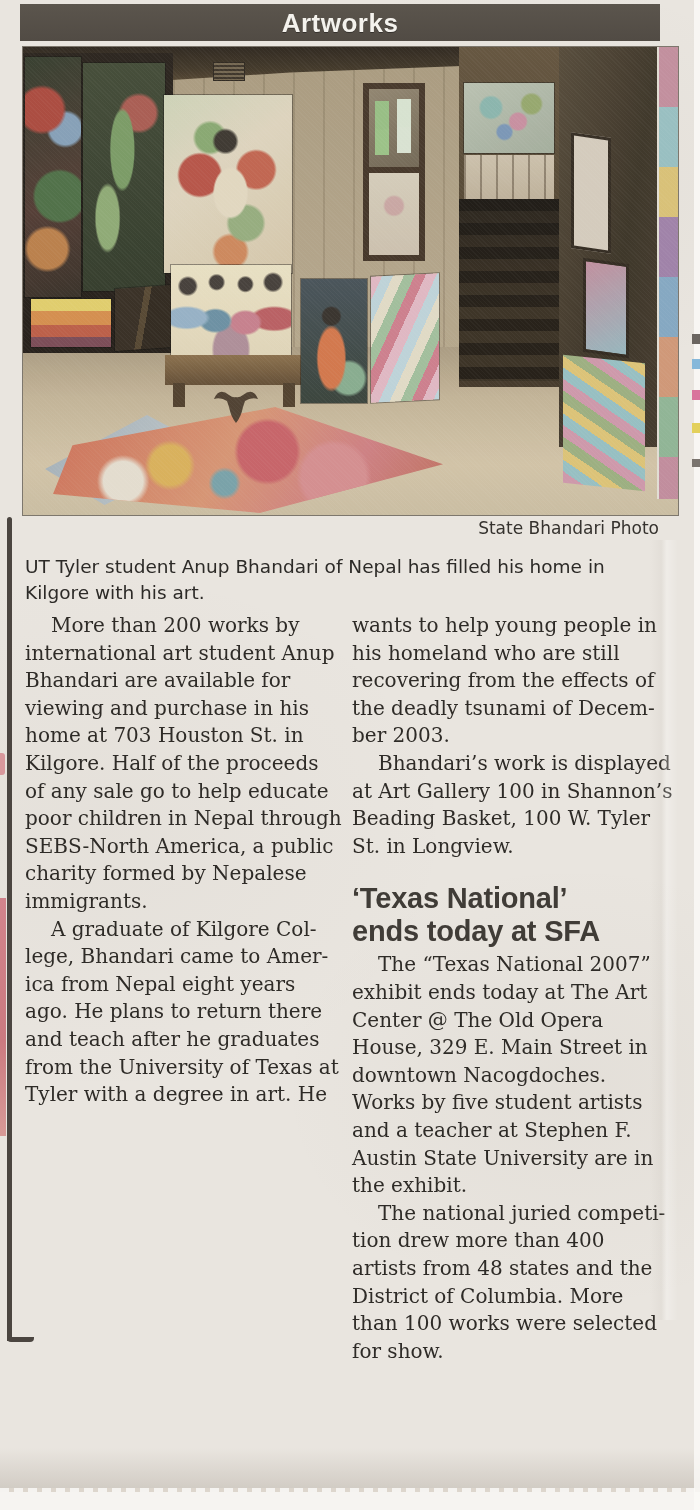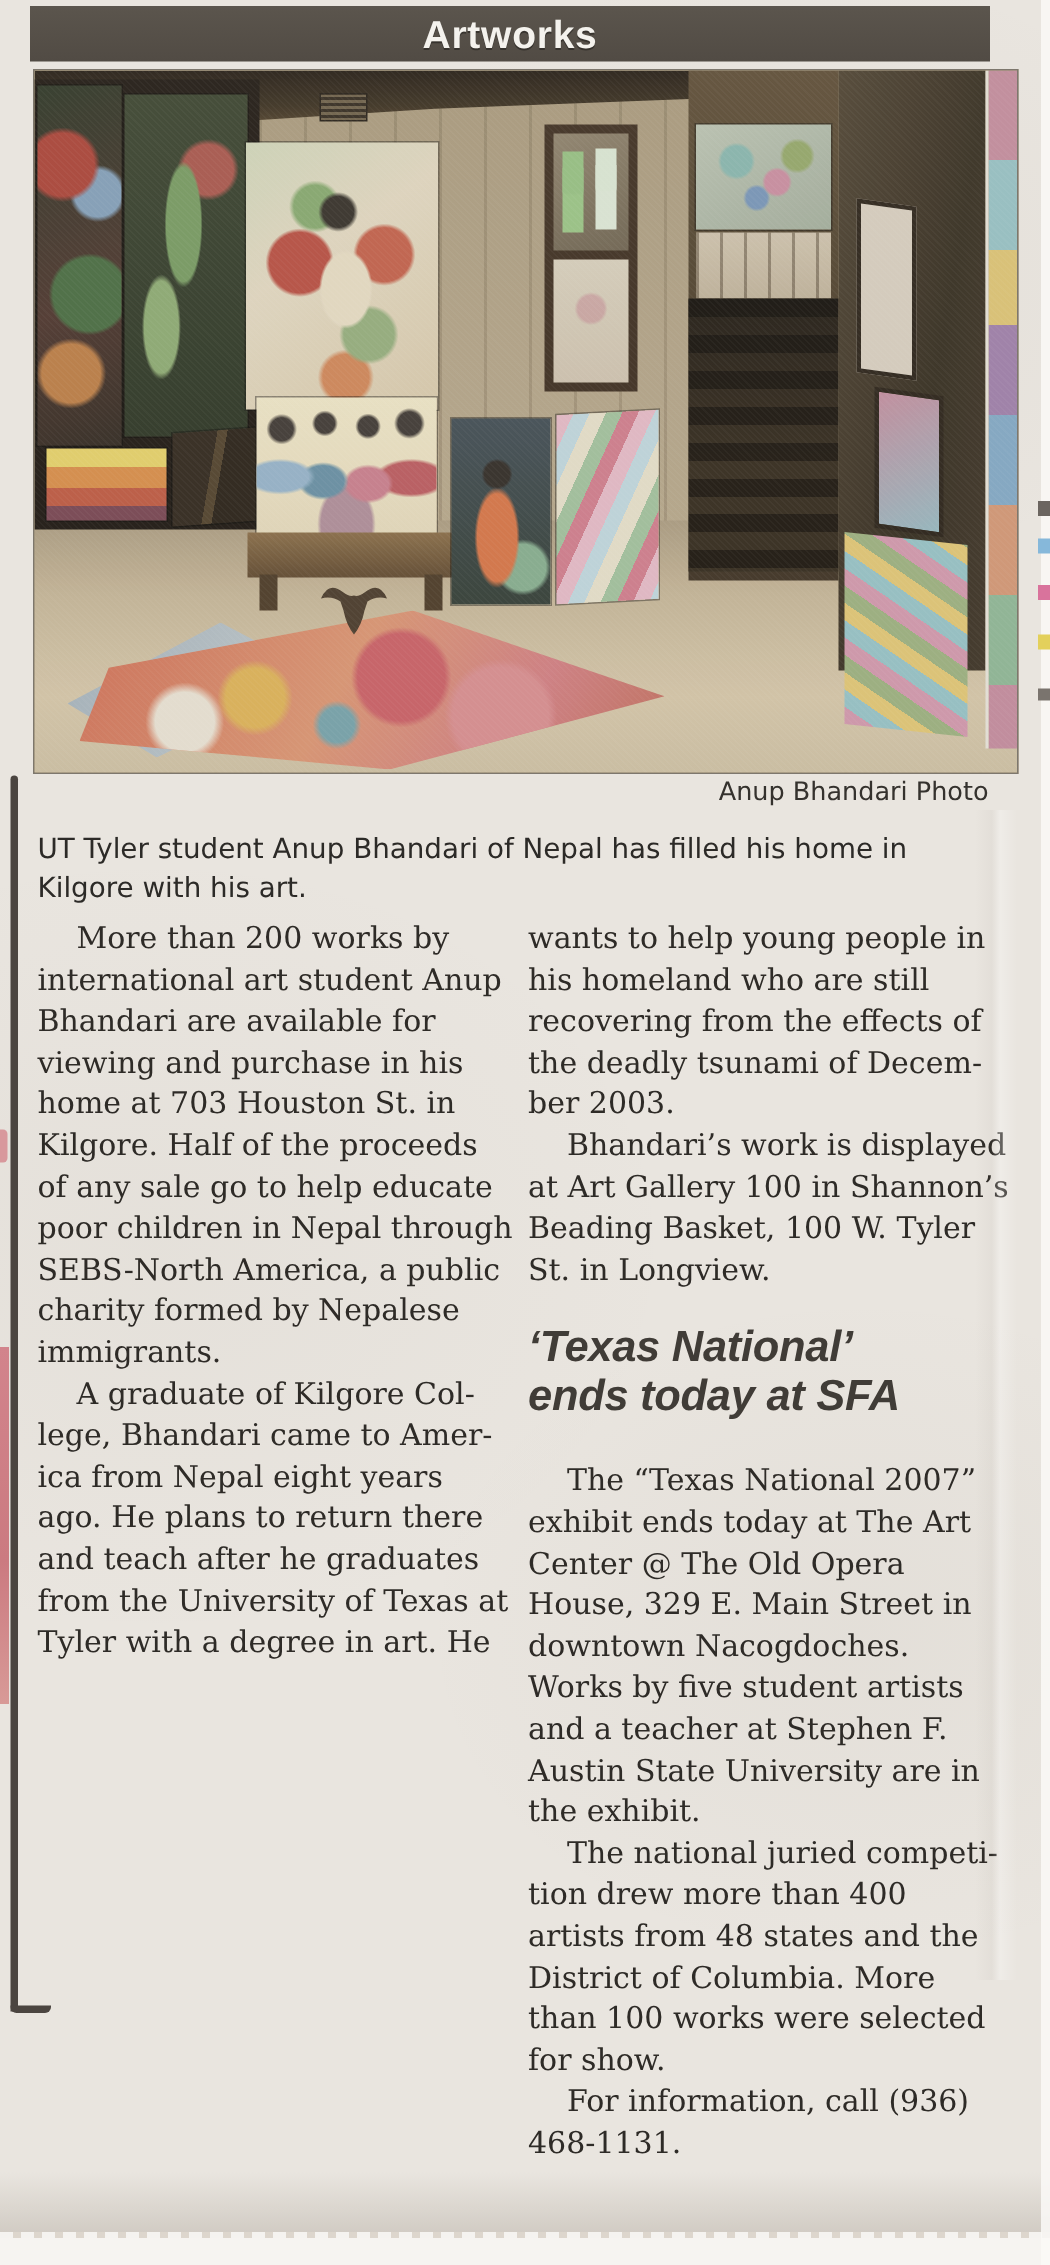--- a/index.html
+++ b/index.html
@@ -135,21 +135,21 @@
   
   .credit{left:25px;top:518px;width:634px;text-align:right;color:#35322e;
     font:17px/1.2 "DejaVu Sans", sans-serif;}
   .caption{left:25px;top:544px;width:614px;color:#2c2a27;
     font:18.5px/1.4 "DejaVu Sans", sans-serif;margin-top:10px;}
   .col{color:#2e2b27;font:20px/27.6px "DejaVu Serif", serif;}
   .col-left{left:25px;top:612px;width:318px;}
   .col-right{left:352px;top:612px;width:322px;}
   h2.headline{margin:0 0 16px 0;color:#403c37;font:bold 29px/1.14 "Liberation Sans", sans-serif;
     letter-spacing:-.2px;}
-  h2.headline.second{margin:22px 0 25px 0;max-width:268px;font-style:italic;}
+  h2.headline.second{margin:22px 0 3px 0;max-width:268px;}
   .col p{margin:0;text-indent:26px;}
   .col p.noindent{text-indent:0;}
 
   
   .edge-line-v{left:7px;top:517px;width:5px;height:824px;background:#4b4540;border-radius:4px 4px 0 0;}
   .edge-line-h{left:7px;top:1337px;width:27px;height:5px;background:#4b4540;border-radius:0 0 4px 4px;}
   .pink-strip{left:0;top:898px;width:6px;height:238px;
     background:linear-gradient(180deg,#d2848c,#cb7a80 60%,#d89a97);}
   .pink-nub{left:0;top:753px;width:5px;height:22px;background:#d8989c;border-radius:0 3px 3px 0;}
   .crease{left:650px;top:540px;width:28px;height:780px;background:
@@ -205,35 +205,34 @@
       <div class="abs rcol"></div>
       <div class="abs mat"></div>
       <div class="abs rug"></div>
       <svg class="abs skull" viewBox="0 0 46 40">
         <path d="M1 14 Q6 2 16 10 Q20 13 23 12 Q26 13 30 10 Q40 2 45 14 Q38 12 32 16 L30 22 Q28 32 23 38 Q18 32 16 22 L14 16 Q8 12 1 14 Z" fill="#473726"></path>
       </svg>
     </div>
     <div class="grain"></div>
   </div>
 
-  <div class="abs credit">Anup Bhandari Photo</div>
+  <div class="abs credit">State Bhandari Photo</div>
   <div class="abs caption">UT Tyler student Anup Bhandari of Nepal has filled his home in Kilgore with his art.</div>
 
   <div class="abs col col-left">
     <p>More than 200 works by international art student Anup Bhandari are available for viewing and purchase in his home at 703 Houston St. in Kilgore. Half of the proceeds of any sale go to help educate poor children in Nepal through SEBS-North America, a public charity formed by Nepalese immigrants.</p>
     <p>A graduate of Kilgore Col­lege, Bhandari came to Amer­ica from Nepal eight years ago. He plans to return there and teach after he graduates from the University of Texas at Tyler with a degree in art. He</p>
   </div>
 
   <div class="abs col col-right">
     <p class="noindent">wants to help young people in his homeland who are still recovering from the effects of the deadly tsunami of Decem­ber 2003.</p>
     <p>Bhandari’s work is dis­played at Art Gallery 100 in Shannon’s Beading Basket, 100 W. Tyler St. in Longview.</p>
     <h2 class="headline second">‘Texas National’ ends today at SFA</h2>
     <p>The “Texas National 2007” exhibit ends today at The Art Center @ The Old Opera House, 329 E. Main Street in downtown Nacogdoches. Works by five student artists and a teacher at Stephen F. Austin State University are in the exhibit.</p>
     <p>The national juried competi­tion drew more than 400 artists from 48 states and the District of Columbia. More than 100 works were selected for show.</p>
-    <p>For information, call (936) 468-1131.</p>
   </div>
 
   <div class="abs edge-line-v"></div>
   <div class="abs edge-line-h"></div>
   <div class="abs pink-strip"></div>
   <div class="abs pink-nub"></div>
   <div class="abs crease"></div>
   <div class="abs shadow-band"></div>
   <div class="abs torn-edge"></div>
   <div class="abs torn-strip"></div>

